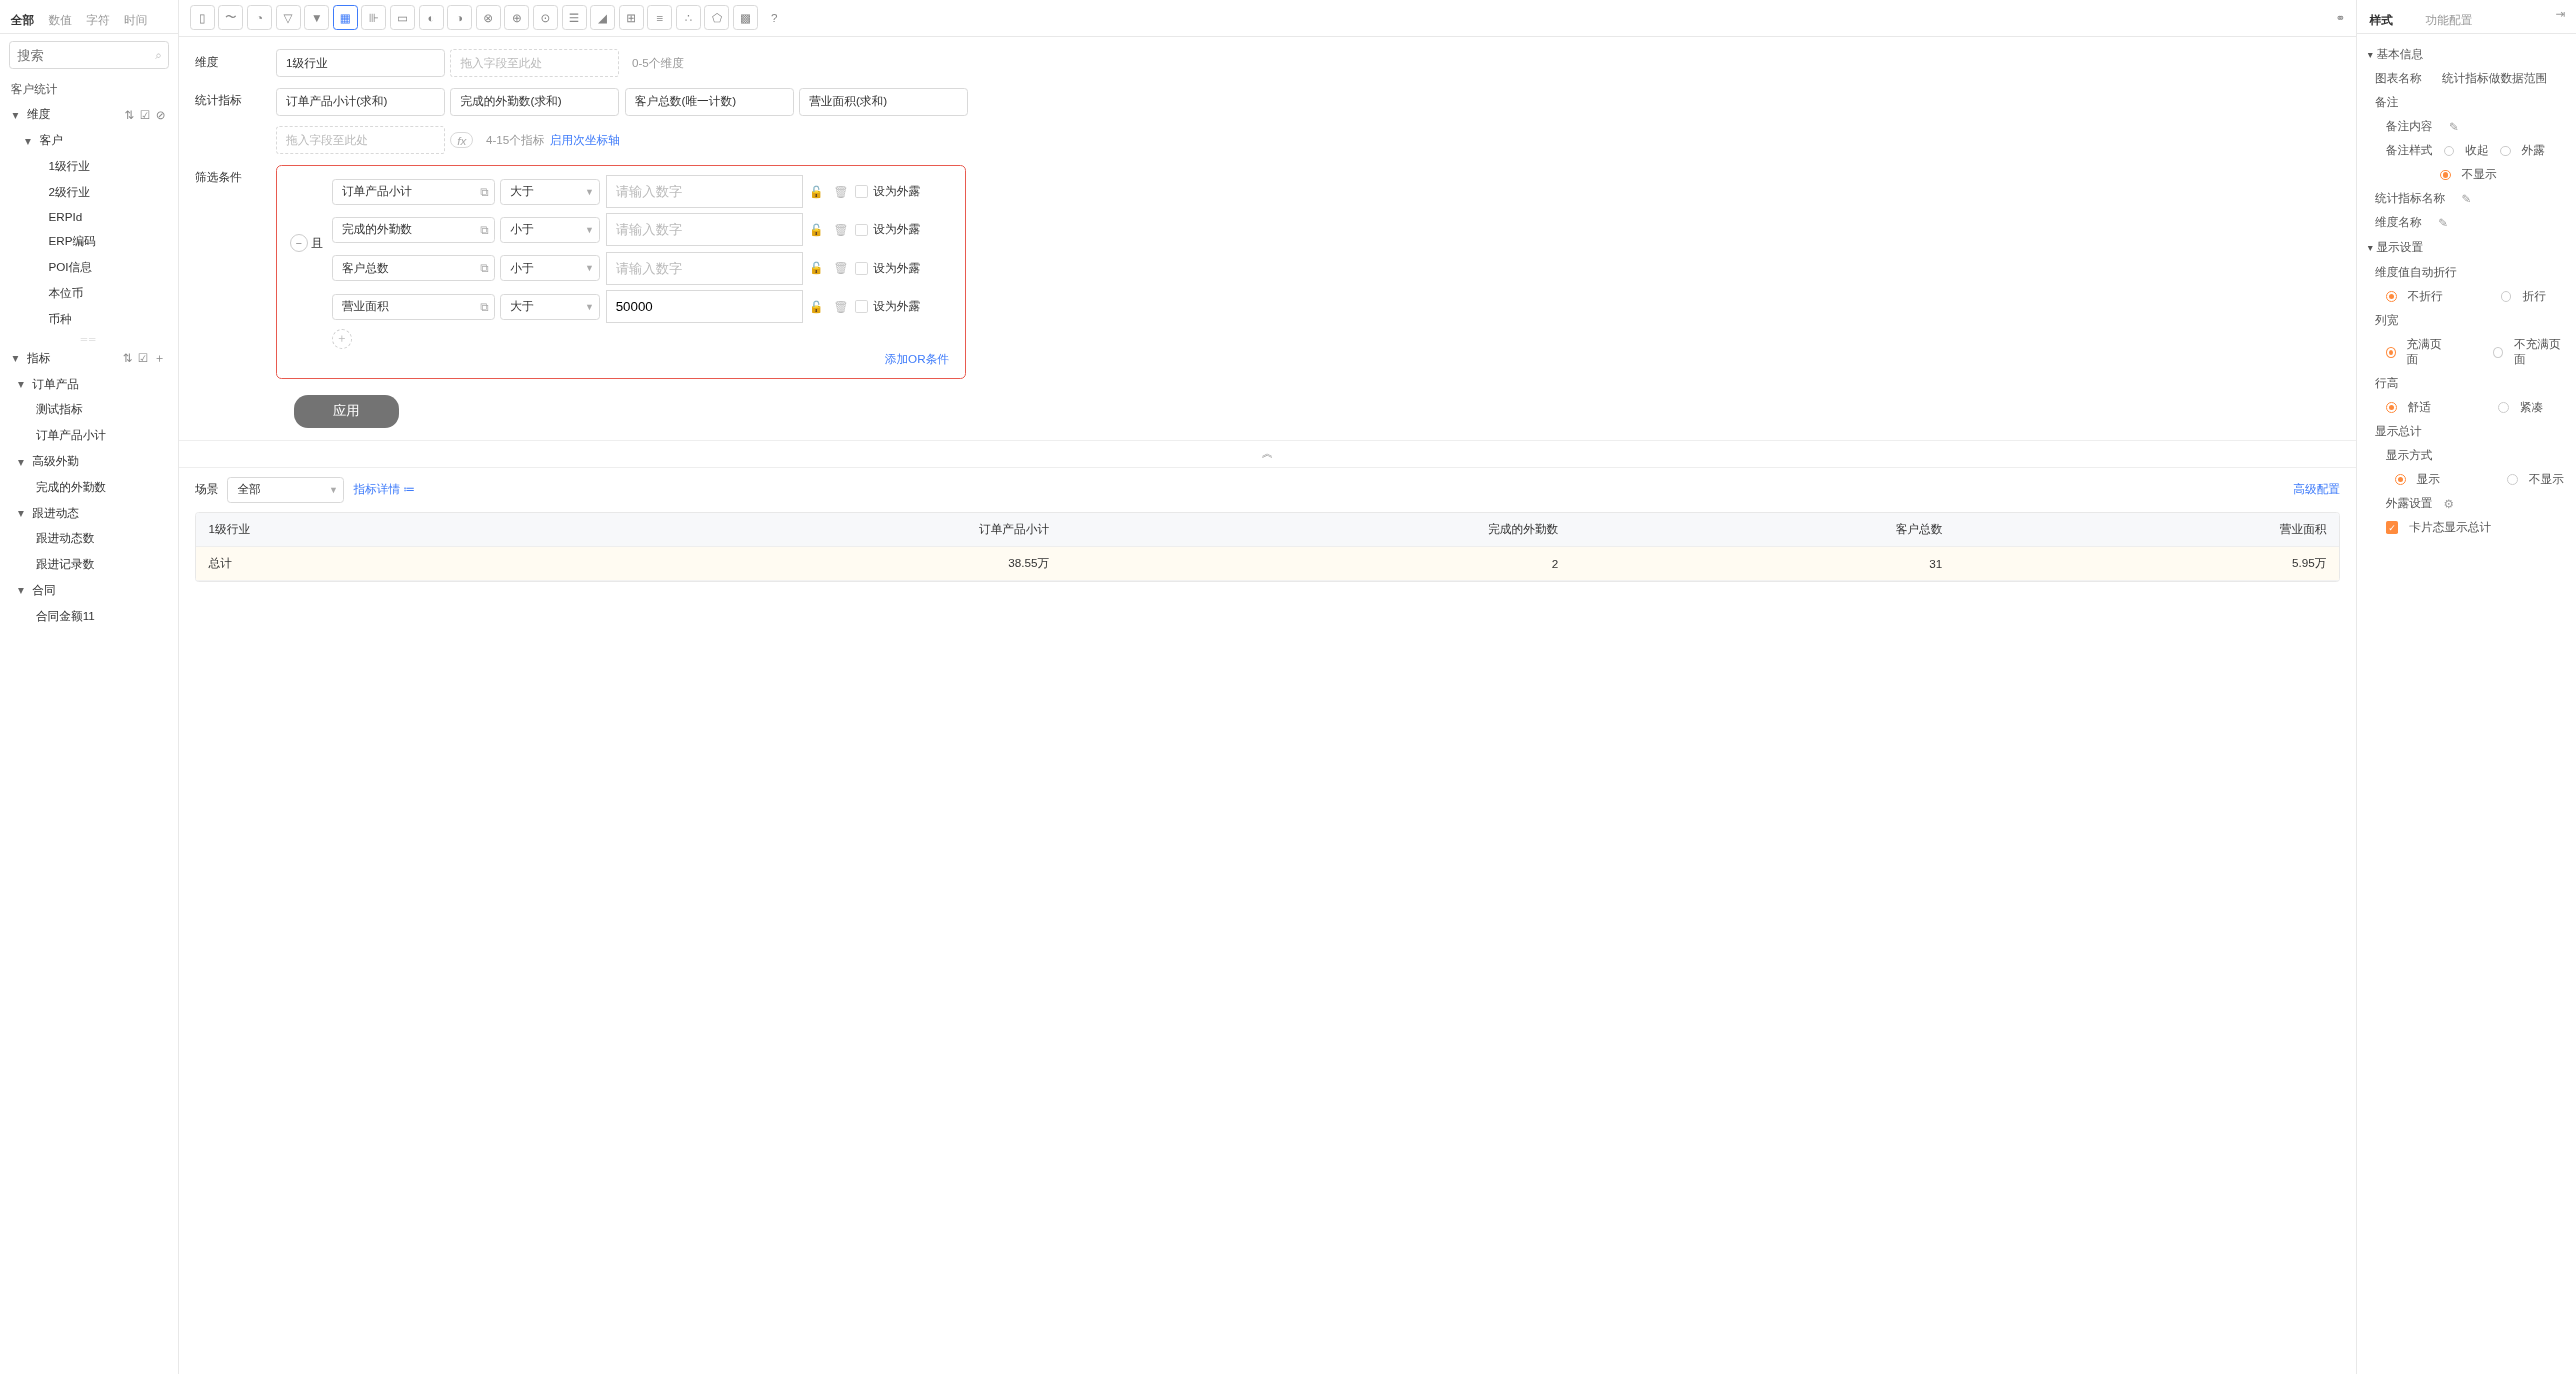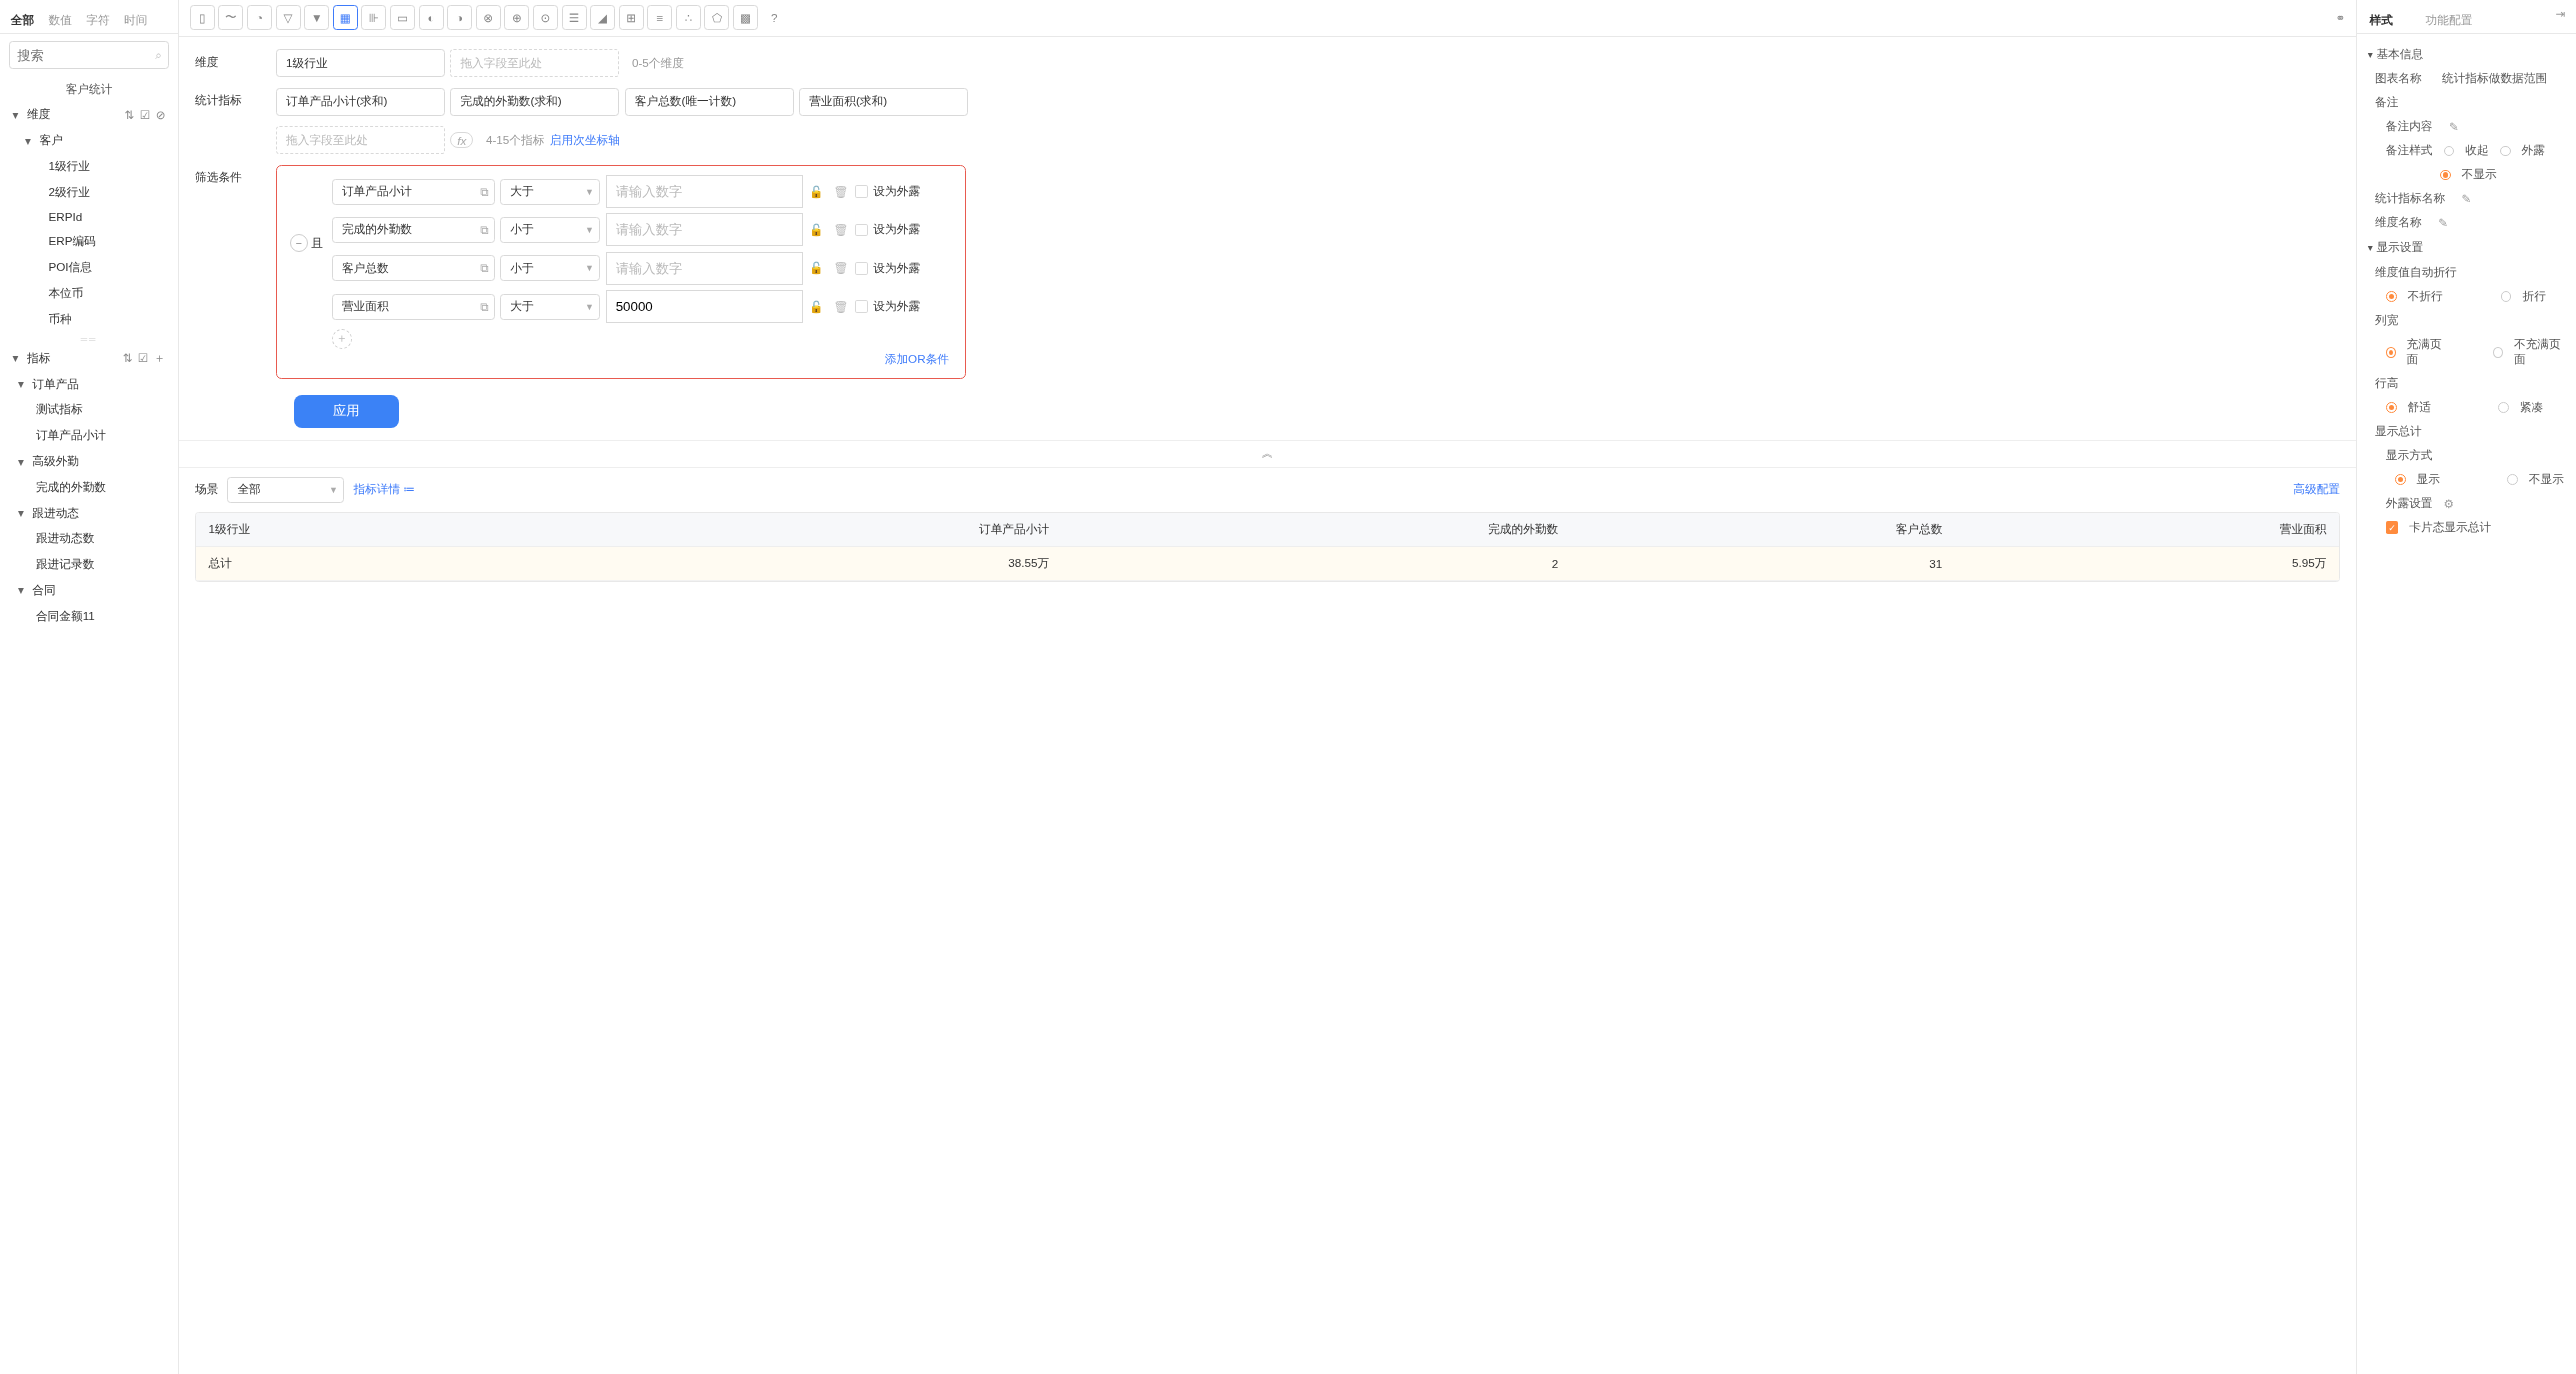--- a/index.html
+++ b/index.html
@@ -8,21 +8,21 @@
 
 
 .left-panel { width: 179px; border-right: 0.9px solid #e8e8e8; display: flex; flex-direction: column; }
 .left-tabs { display: flex; border-bottom: 0.9px solid #e8e8e8; padding: 7.2px 9px 0; gap: 10.8px; }
 .left-tab { padding: 5.4px 1.8px; color: #999; cursor: pointer; }
 .left-tab.active { color: #333; font-weight: 600; }
 .search-wrap { padding: 7.2px 9px; }
 .search-input { width: 100%; padding: 5.4px 25px 5.4px 7.2px; border: 0.9px solid #d9d9d9; border-radius: 3.6px; background: #fff; }
 .search-box { position: relative; }
 .search-ico { position: absolute; right: 7.2px; top: 50%; transform: translateY(-50%); color: #bbb; }
-.section-title { padding: 5.4px 10.8px; color: #555; font-size: 11.7px; text-align: center; }
+.section-title { padding: 5.4px 10.8px; color: #555; font-size: 11.7px; }
 .tree { padding: 0 5.4px; }
 .tree-group { display: flex; align-items: center; padding: 5.4px 7.2px; cursor: pointer; font-weight: 500; }
 .tree-group .caret { width: 10.8px; color: #666; margin-right: 3.6px; }
 .tree-actions { margin-left: auto; display: flex; gap: 5.4px; color: #888; }
 .tree-item { padding: 5.4px 7.2px 5.4px 30.5px; cursor: pointer; color: #333; }
 .tree-sub { padding-left: 12.5px; }
 .divider-grip { text-align: center; color: #ccc; font-size: 9px; letter-spacing: 1.8px; padding: 1.8px 0; cursor: row-resize; }
 
 
 .main-panel { flex: 1; display: flex; flex-direction: column; overflow: auto; }
@@ -47,21 +47,21 @@
 .fr-field { flex: 0 0 163px; position: relative; padding: 4.5px 25px 4.5px 9px; border: 0.9px solid #d9d9d9; border-radius: 3.6px; }
 .fr-field .ico-r { position: absolute; right: 5.4px; top: 50%; transform: translateY(-50%); color: #aaa; }
 .fr-op { flex: 0 0 100px; position: relative; padding: 4.5px 18px 4.5px 9px; border: 0.9px solid #d9d9d9; border-radius: 3.6px; }
 .fr-op .dd { position: absolute; right: 5.4px; top: 50%; transform: translateY(-50%); color: #aaa; font-size: 9px; }
 .fr-val { flex: 0 0 179px; padding: 8px 9px; border: 0.9px solid #d9d9d9; border-radius: 0; }
 .fr-val::placeholder { color: #bbb; }
 .fr-act { color: #bbb; cursor: pointer; padding: 0 1.8px; }
 .cbx { width: 12.5px; height: 12.5px; border: 0.9px solid #d9d9d9; border-radius: 1.8px; display: inline-block; }
 .add-or { text-align: right; padding-top: 3.6px; }
 .add-circ { width: 20px; height: 20px; border: 0.9px dashed #ccc; border-radius: 50%; display: flex; align-items: center; justify-content: center; color: #bbb; cursor: pointer; margin-top: 1.8px; }
-.apply-btn { background: #3b82f6; color: #fff; border: none; padding: 7.2px 39px; border-radius: 8px; margin: 5.4px 0 0 99px; cursor: pointer; }
+.apply-btn { background: #737373; color: #fff; border: none; padding: 7.2px 39px; border-radius: 14px; margin: 5.4px 0 0 99px; cursor: pointer; }
 .collapse-handle { text-align: center; color: #999; padding: 5.4px 0; border-top: 0.9px solid #eee; border-bottom: 0.9px solid #eee; cursor: pointer; }
 .scene-bar { display: flex; align-items: center; padding: 9px 16px; gap: 9px; }
 .select-box { padding: 4.5px 21.5px 4.5px 9px; border: 0.9px solid #d9d9d9; border-radius: 3.6px; position: relative; min-width: 117px; }
 .select-box .dd { position: absolute; right: 5.4px; top: 50%; transform: translateY(-50%); color: #aaa; font-size: 9px; }
 .scene-spacer { flex: 1; }
 .data-table { margin: 0 16px; border: 0.9px solid #e8e8e8; border-radius: 3.6px; overflow: hidden; }
 .data-table table { width: 100%; border-collapse: collapse; }
 .data-table th { background: #f7f8fa; font-weight: 500; text-align: right; padding: 9px 12.5px; border-bottom: 0.9px solid #eee; }
 .data-table th:first-child { text-align: left; }
 .data-table td { padding: 9px 12.5px; text-align: right; border-bottom: 0.9px solid #f2f2f2; }

